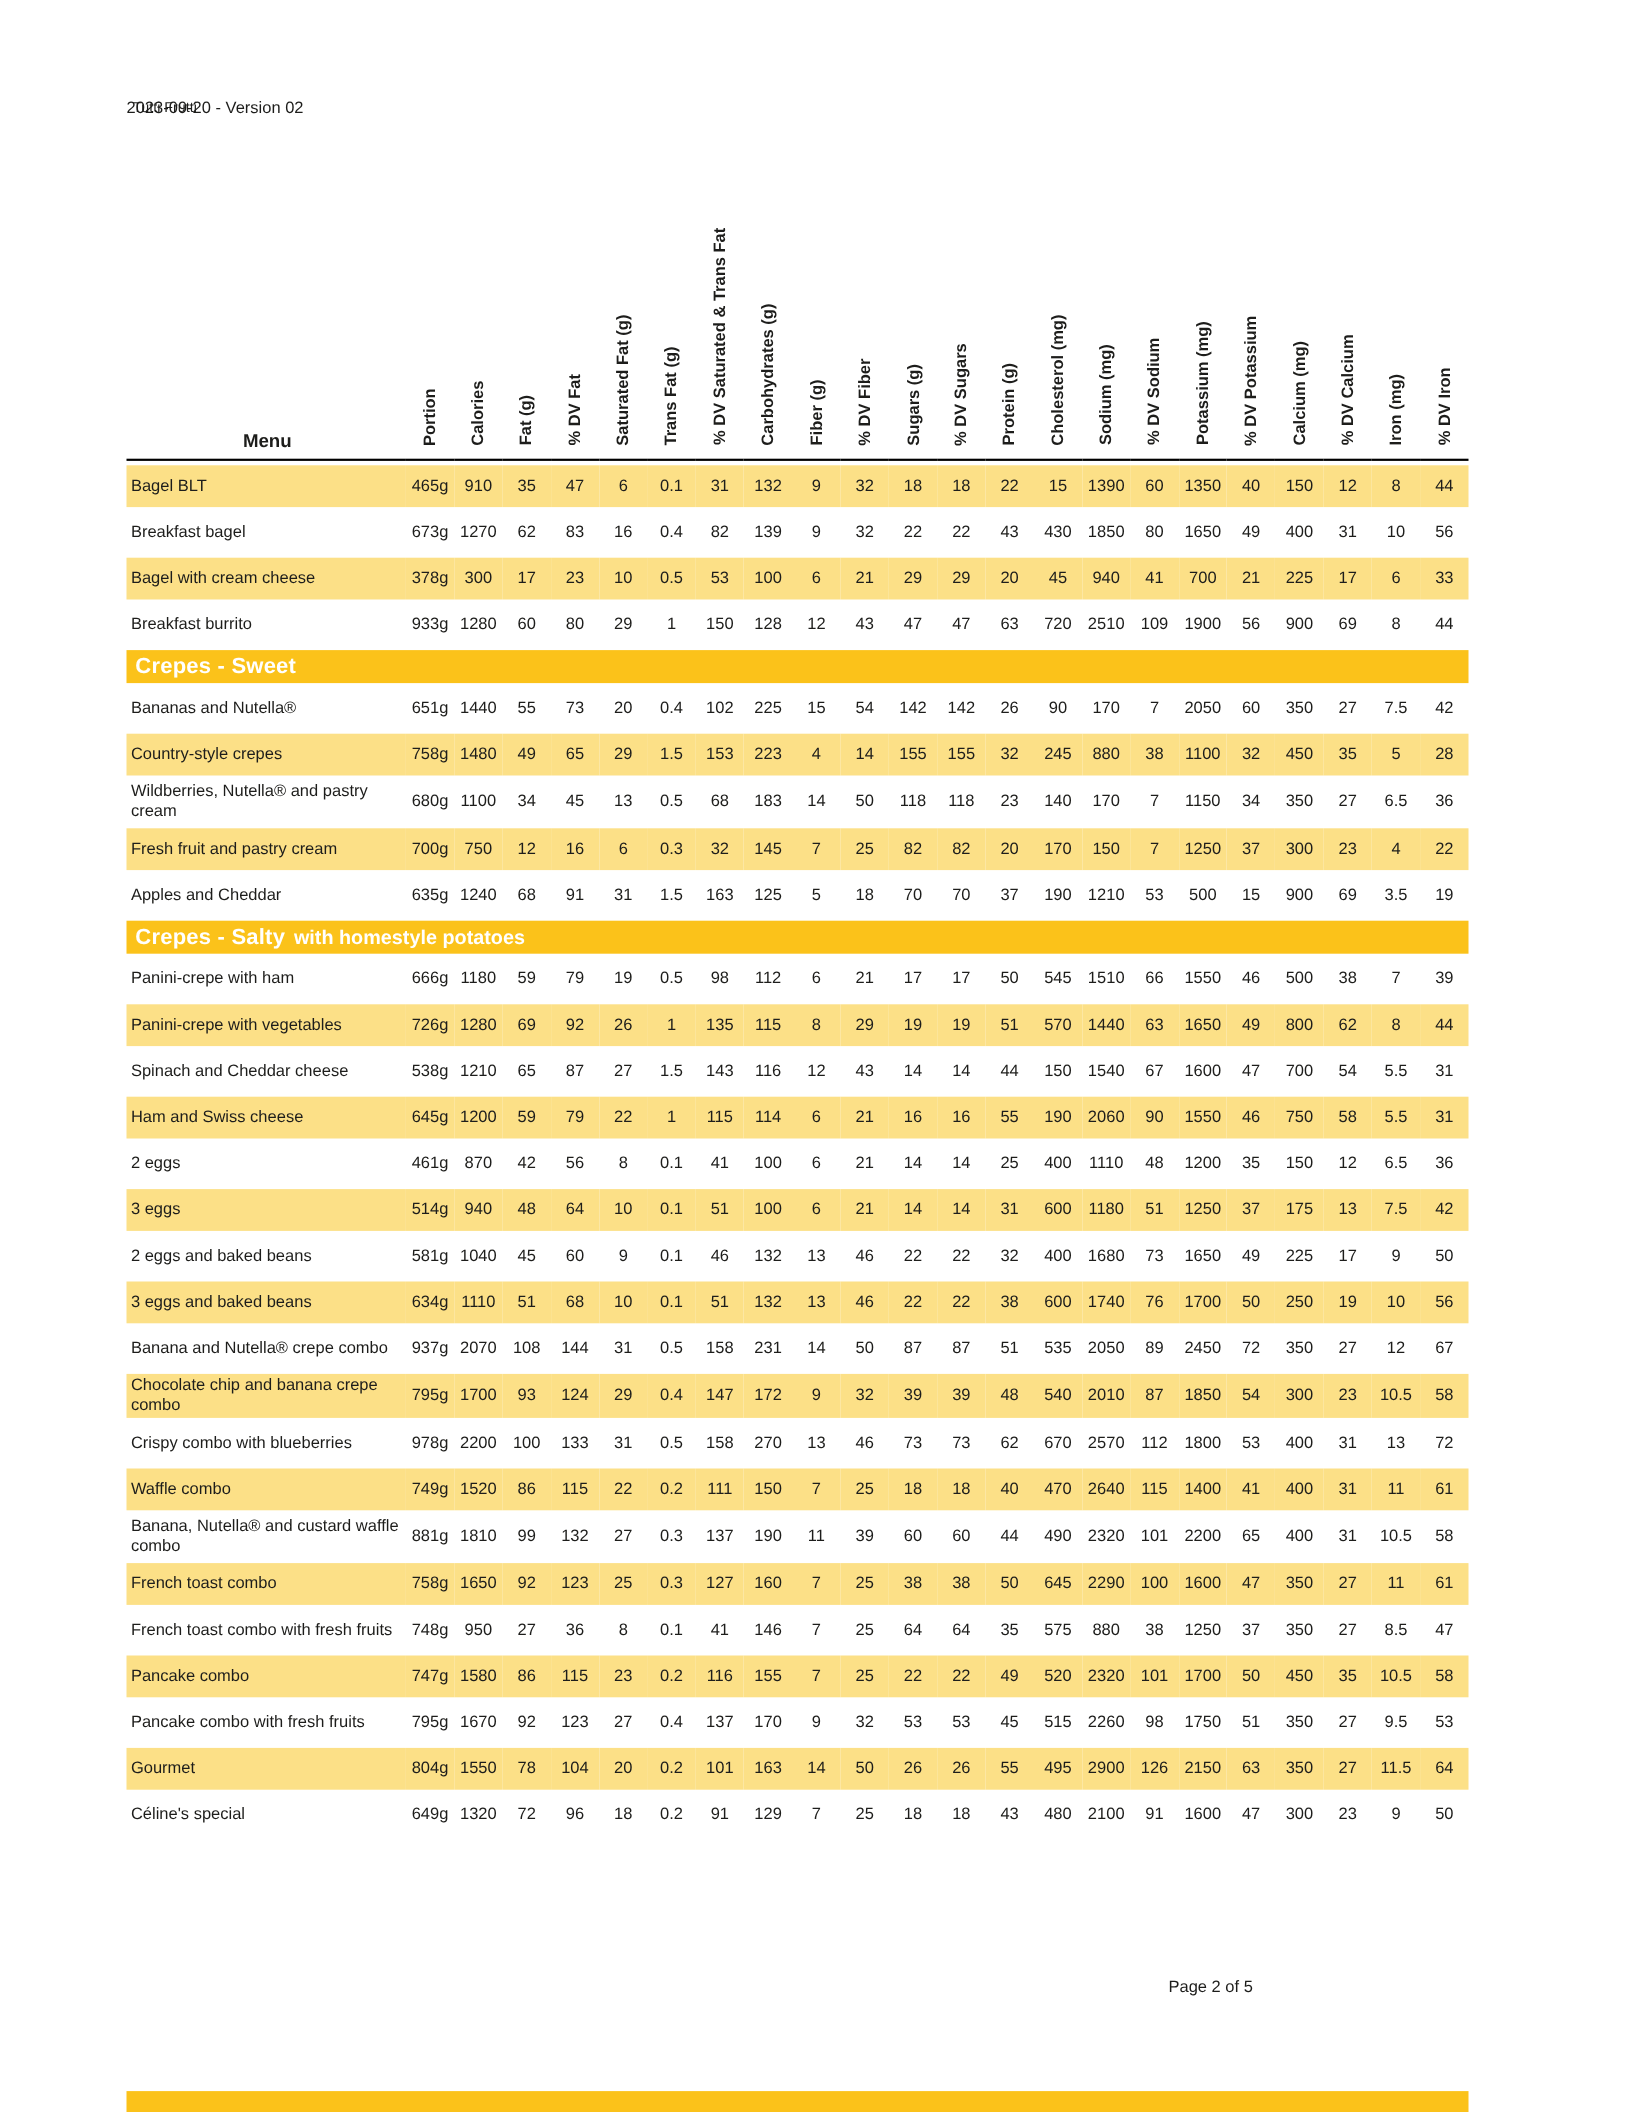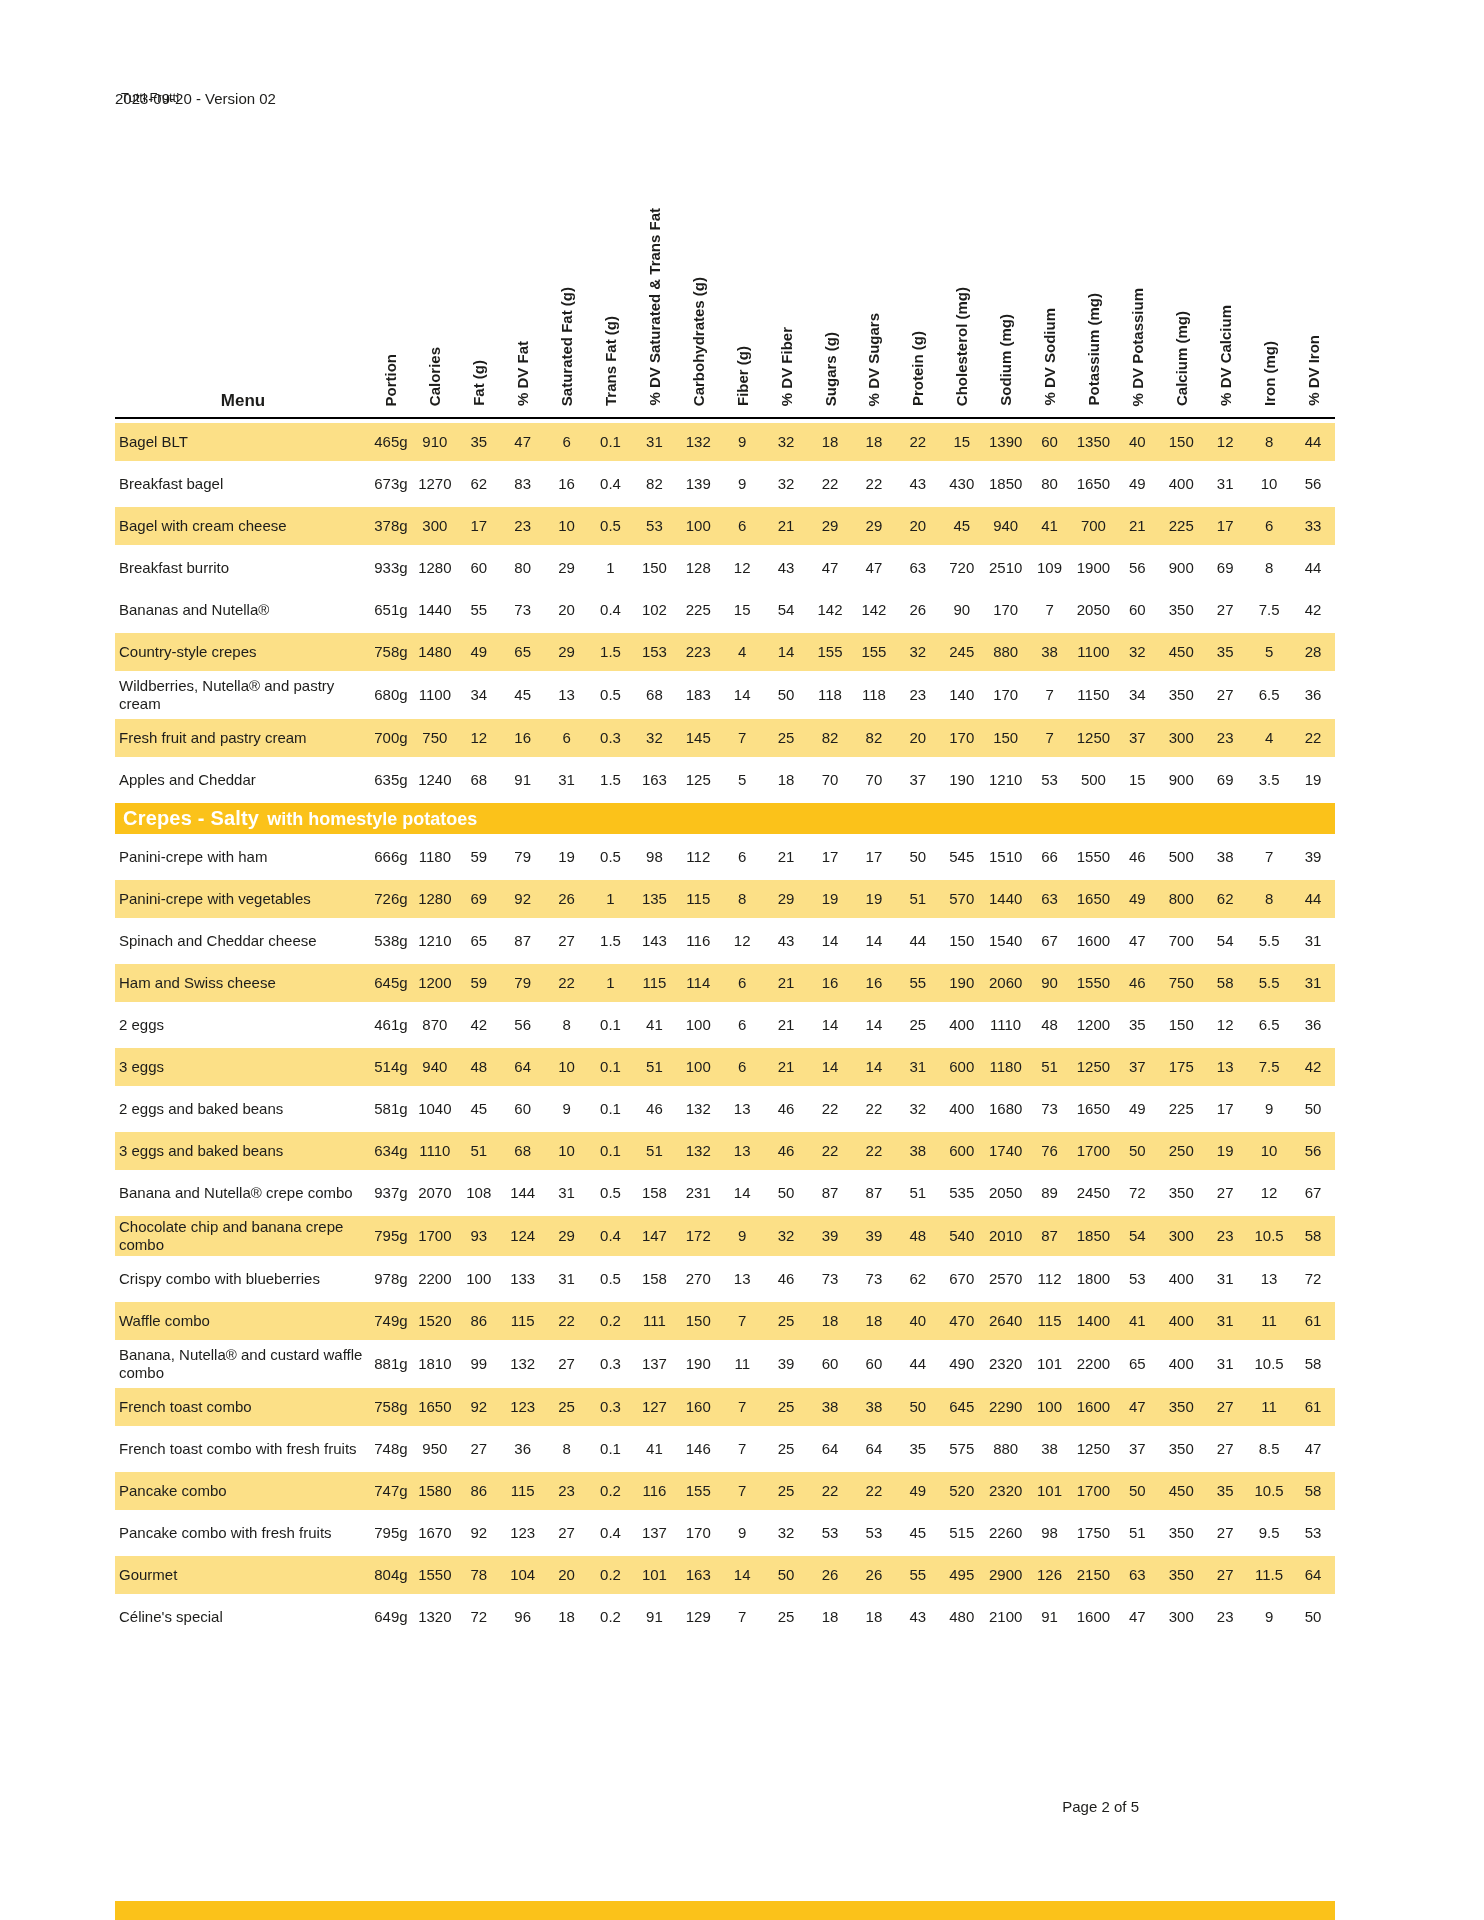--- a/index.html
+++ b/index.html
@@ -241,20 +241,23 @@
         <td>720</td>
         <td>2510</td>
         <td>109</td>
         <td>1900</td>
         <td>56</td>
         <td>900</td>
         <td>69</td>
         <td>8</td>
         <td>44</td>
       </tr>
+      <tr class="section">
+        <td colspan="23"><span class="section-title">Crepes - Sweet</span></td>
+      </tr>
       <tr>
         <td class="name">Bananas and Nutella®</td>
         <td>651g</td>
         <td>1440</td>
         <td>55</td>
         <td>73</td>
         <td>20</td>
         <td>0.4</td>
         <td>102</td>
         <td>225</td>

